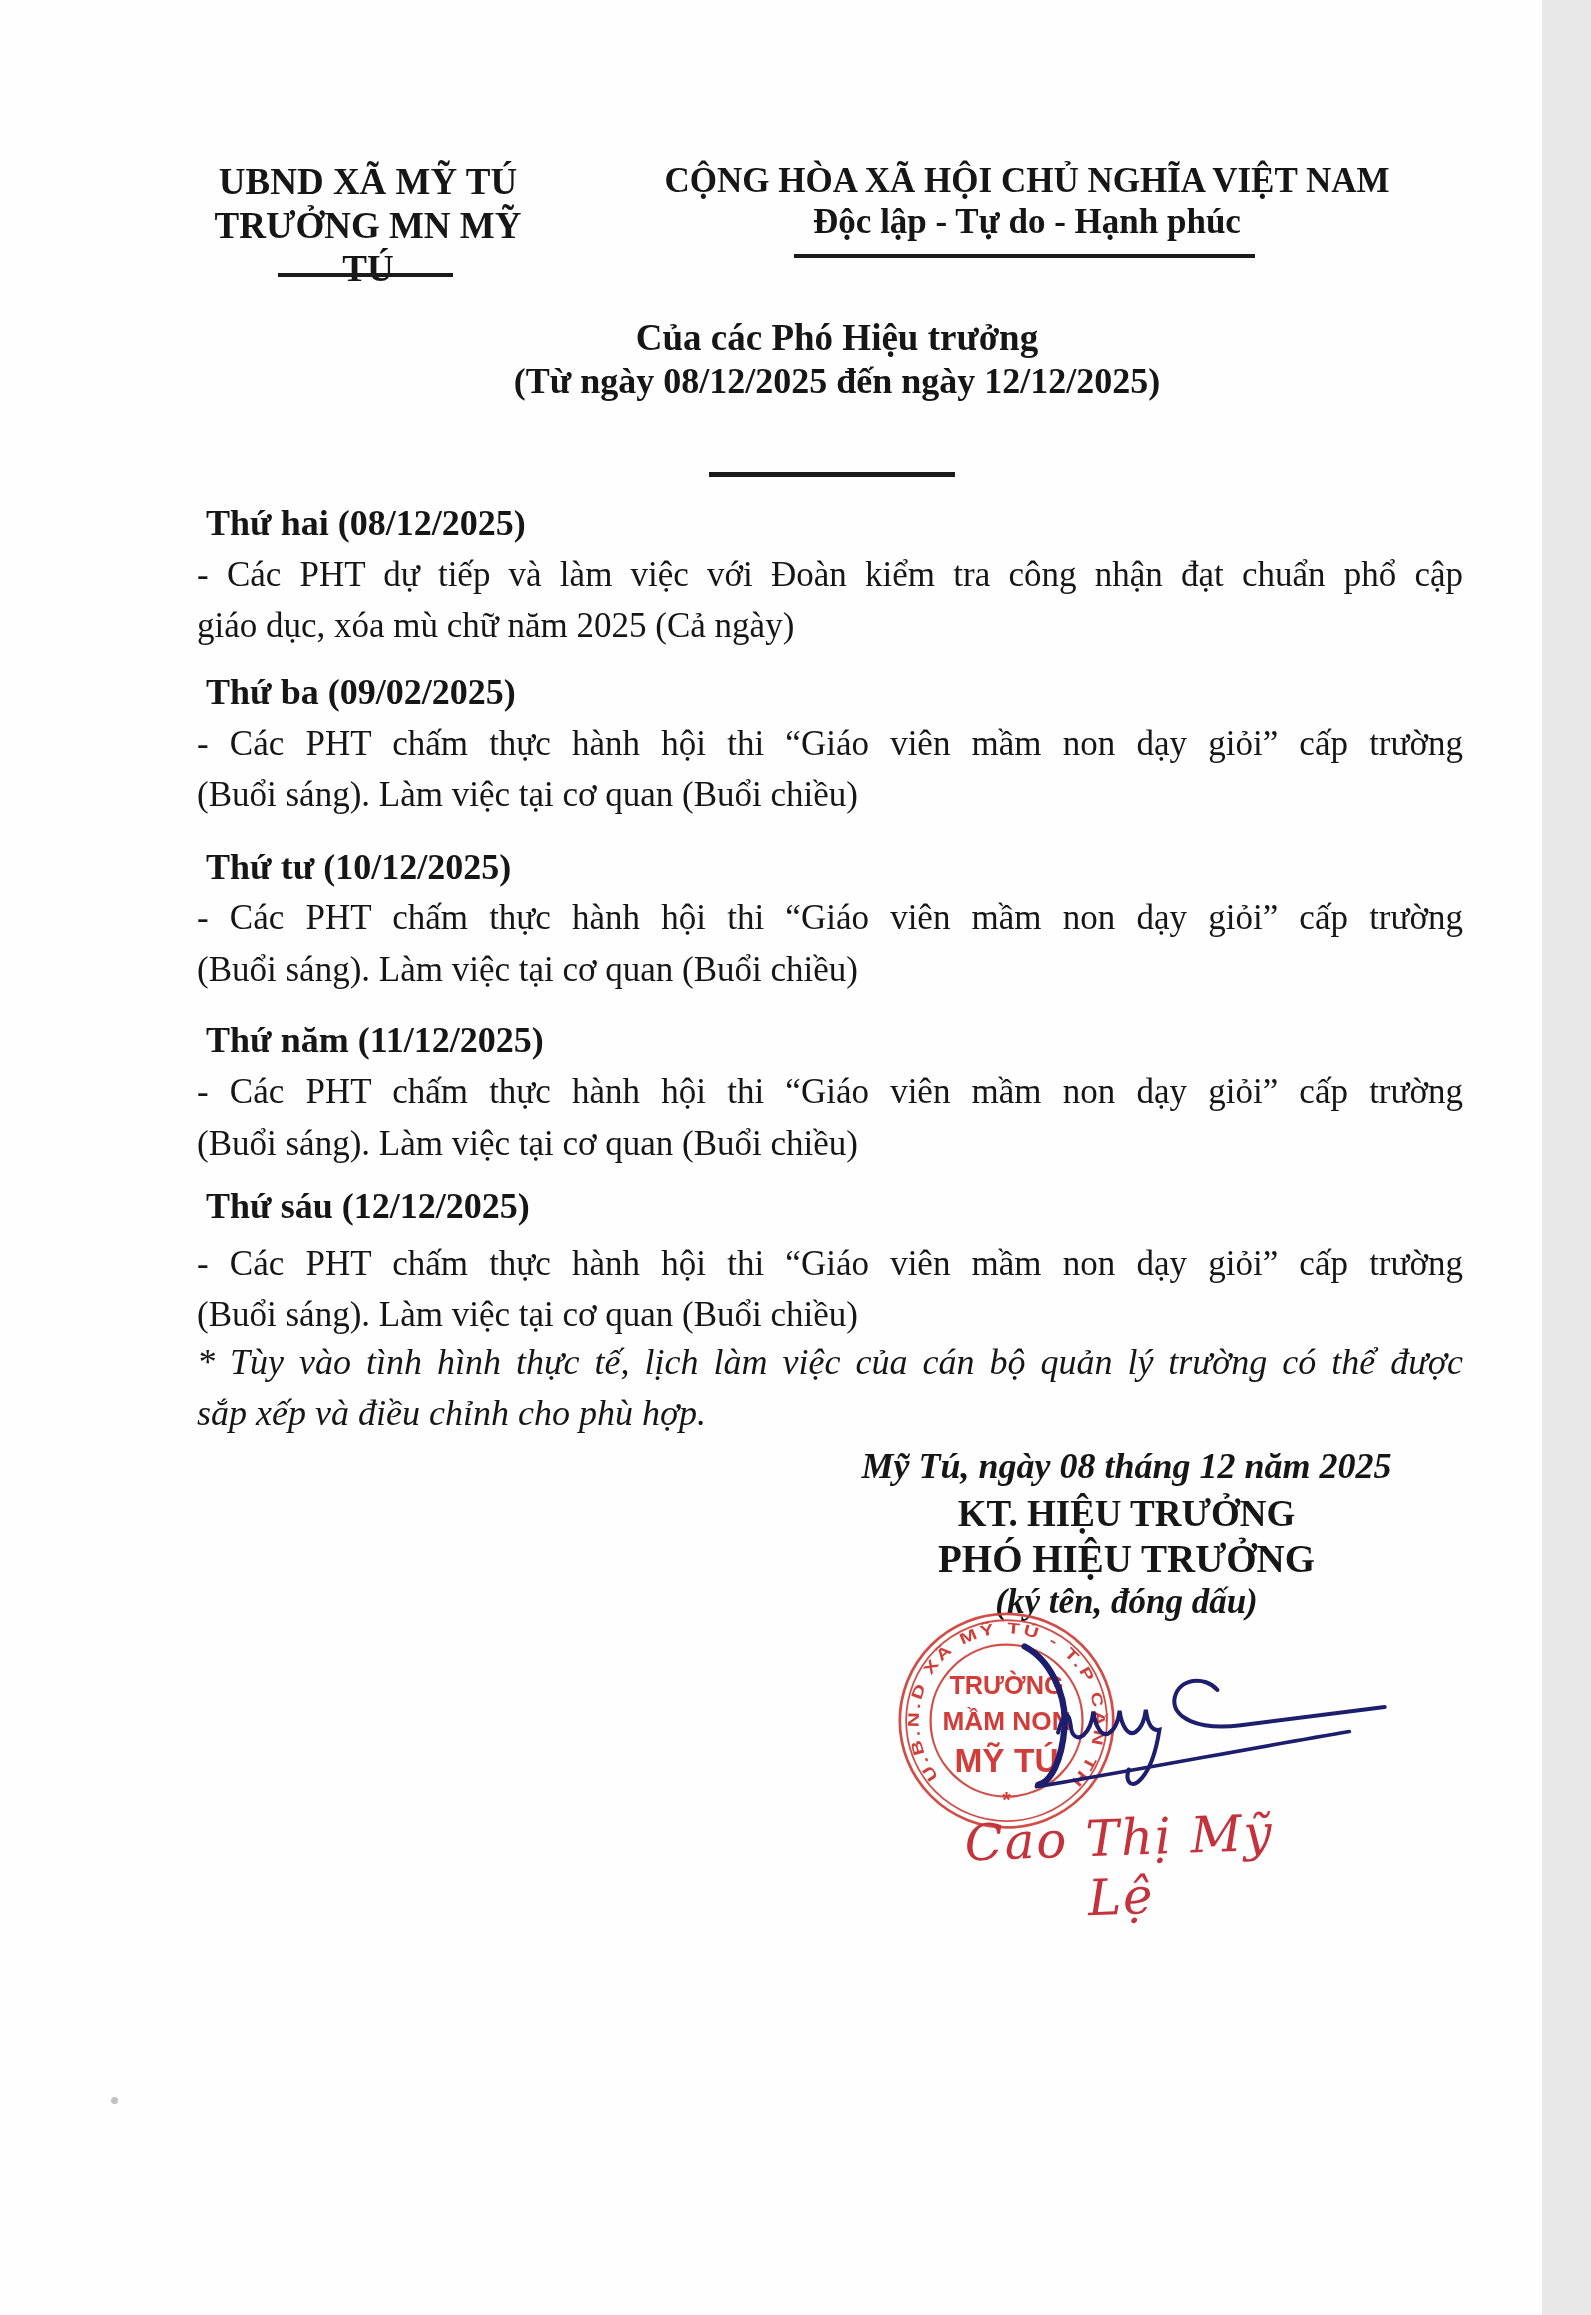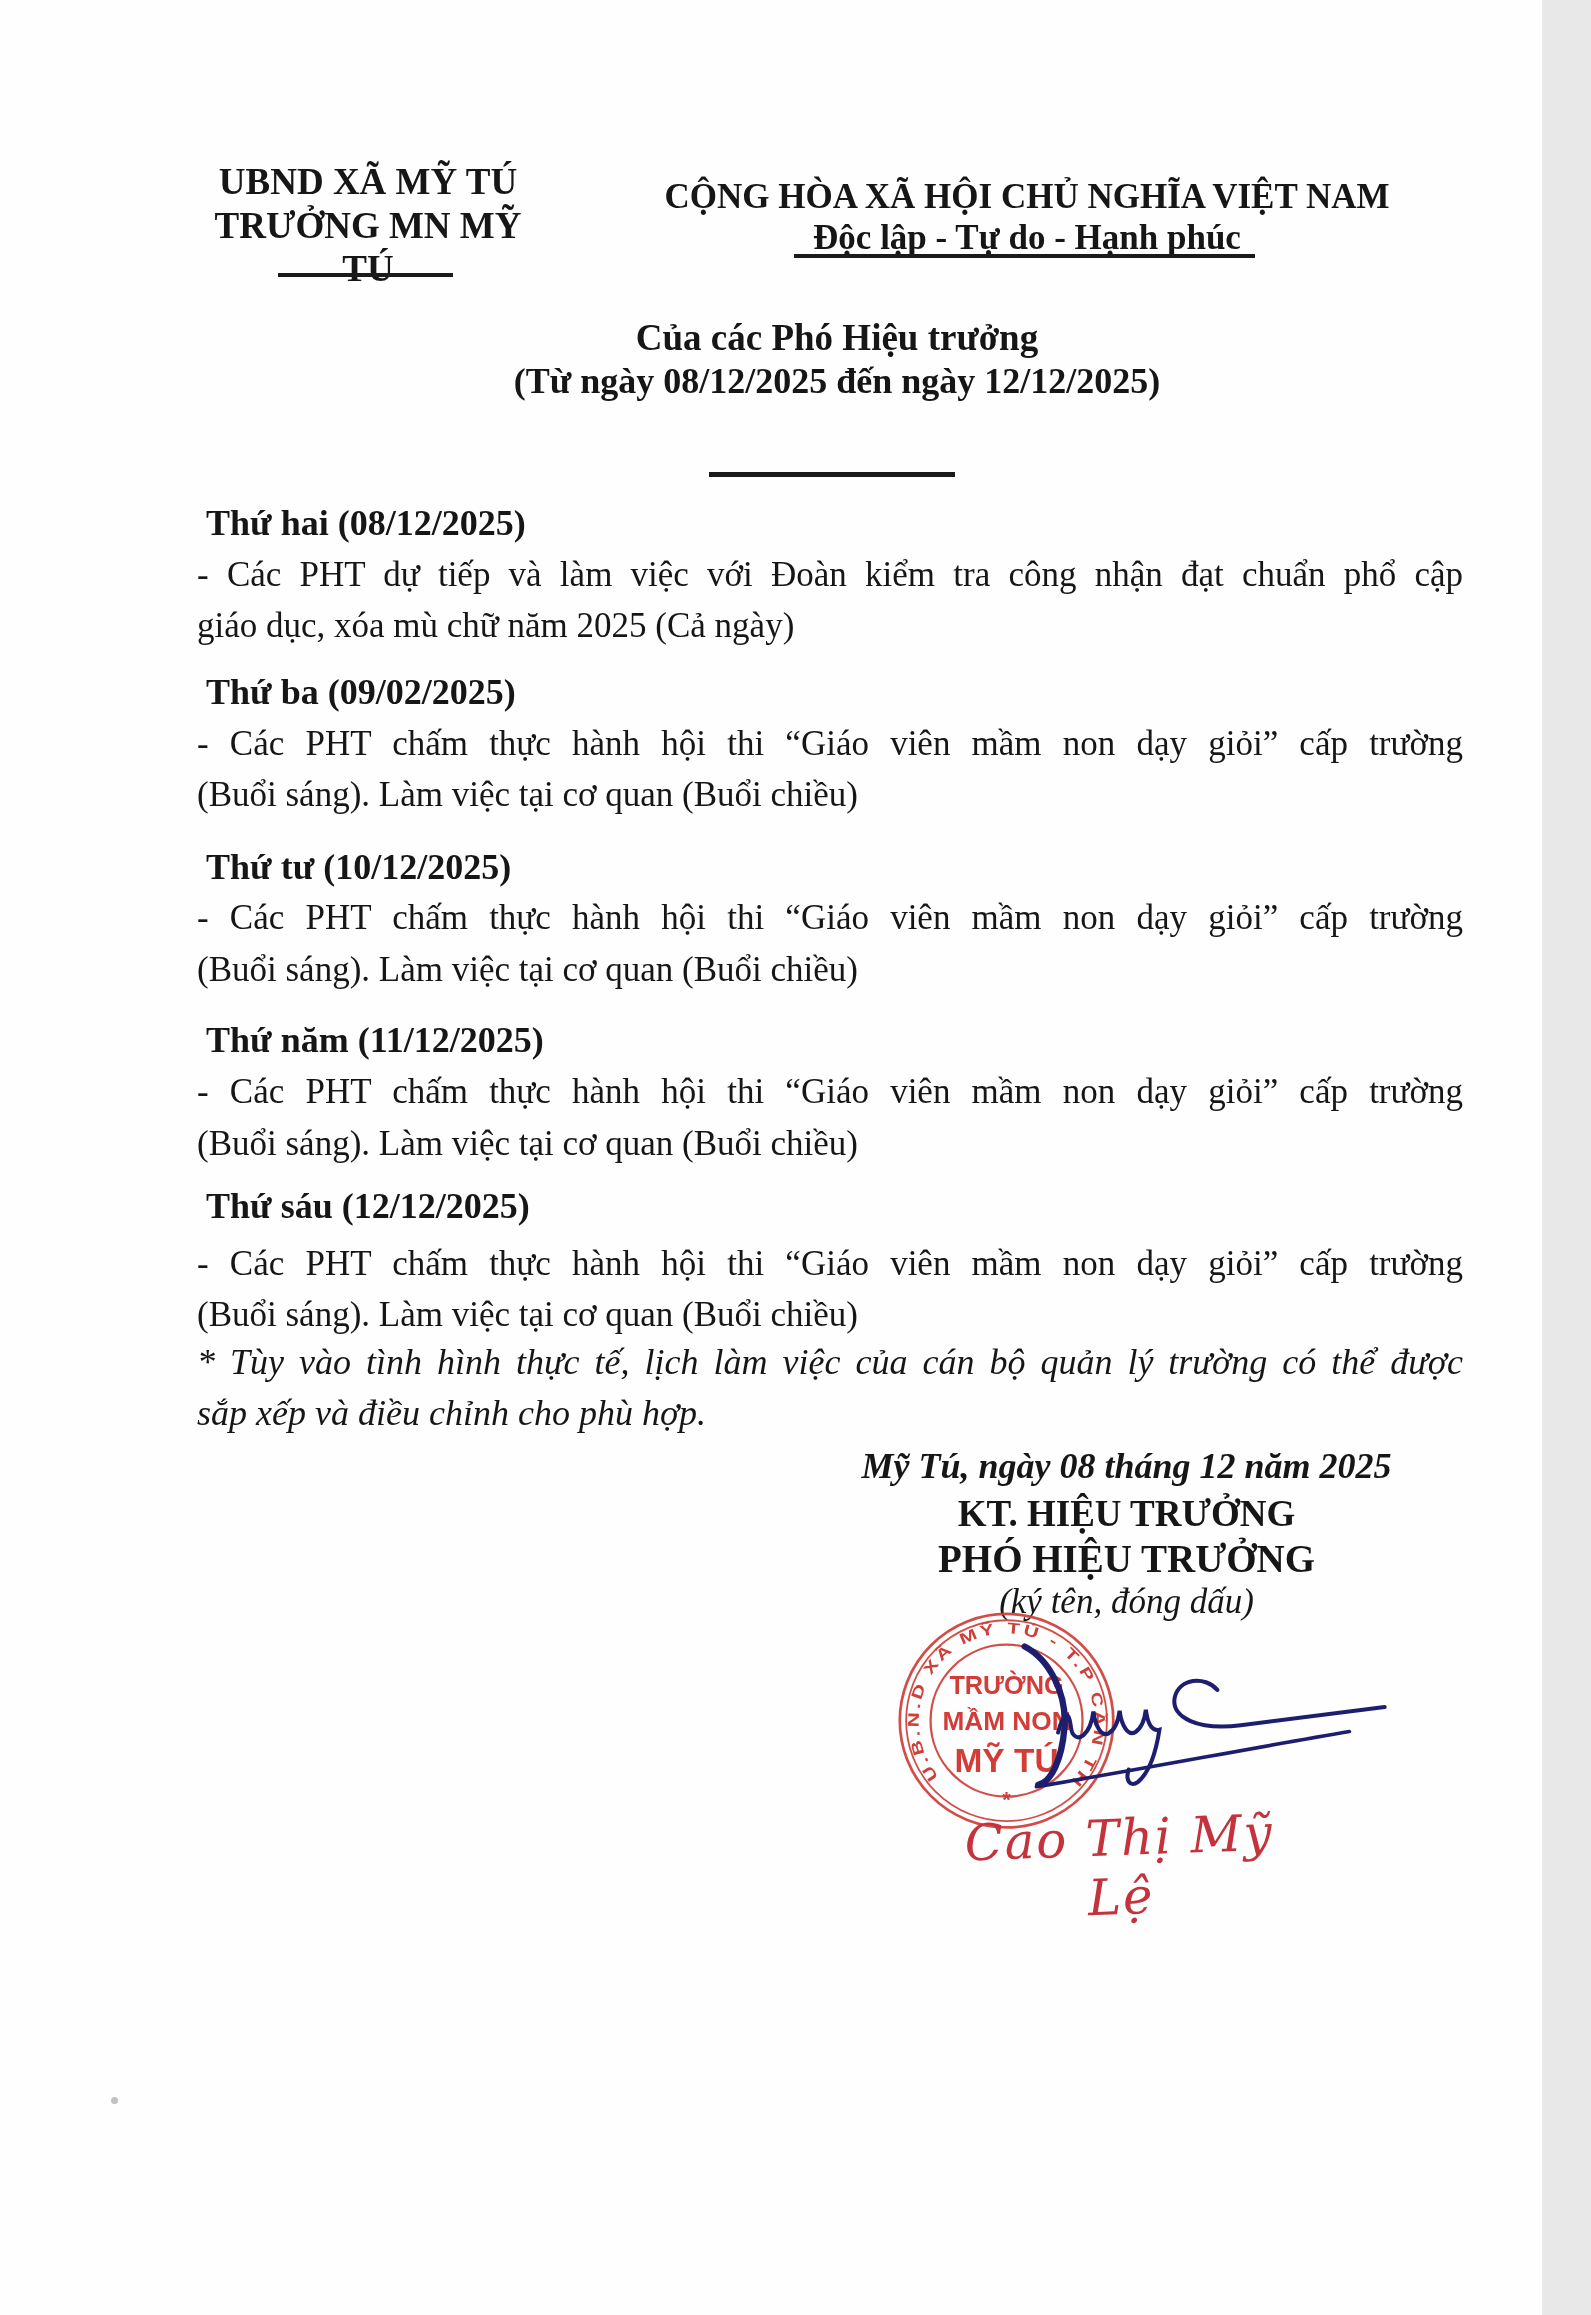--- a/index.html
+++ b/index.html
@@ -9,39 +9,39 @@
     background:#fefefe;
     overflow:hidden;
     font-family:"Liberation Serif","DejaVu Serif",serif;
     color:#161616;
   }
   .abs{position:absolute;line-height:1.18;}
   .b{font-weight:bold;}
   .ctr{text-align:center;}
   
   .hdr-left{left:194px;top:160px;width:348px;font-size:37px;}
-  .hdr-right{left:622px;top:176px;width:810px;font-size:35px;}
+  .hdr-right{left:622px;top:160px;width:810px;font-size:35px;}
   .rule{position:absolute;background:#1b1b1b;}
   
   .title-block{left:267px;top:316px;width:1140px;}
   .title-l1{font-size:41px;line-height:1.0;}
   .title-l2{font-size:37px;}
   .title-l3{font-size:36px;}
   
   .day-h{left:206px;font-size:36px;font-weight:bold;}
   .day-l1{left:197px;width:1266px;font-size:35px;text-align:justify;text-align-last:justify;}
   .day-l2{left:197px;font-size:35px;}
   .note-l1{left:197px;width:1266px;font-size:36px;font-style:italic;text-align:justify;text-align-last:justify;}
   .note-l2{left:197px;font-size:36px;font-style:italic;text-align:right;}
   
   .so{width:579px;text-align:center;}
   .so-date{left:837px;top:1445px;font-size:36px;font-style:italic;font-weight:bold;}
   .so-auth{left:837px;top:1492px;font-size:37px;font-weight:bold;}
   .so-pos {left:837px;top:1536px;font-size:39px;font-weight:bold;}
-  .so-inst{left:837px;top:1581px;font-size:35px;font-weight:normal;font-style:italic;}
+  .so-inst{left:837px;top:1581px;font-size:35px;font-weight:bold;font-style:italic;}
   .signer{
     left:930px;top:1809px;width:380px;text-align:center;
     font-size:50px;font-style:italic;letter-spacing:1.8px;
     color:#c4323c;transform:rotate(-2deg);
     font-family:"DejaVu Serif","Liberation Serif",serif;
   }
   .speck{position:absolute;left:111px;top:2097px;width:7.2px;height:7.2px;border-radius:50%;background:#8f8f8f;opacity:.55;}
   .stamp-svg{position:absolute;left:841px;top:1592px;}
   .stamp-sans{font-family:"Liberation Sans","DejaVu Sans",sans-serif;font-weight:bold;}
 </style>

